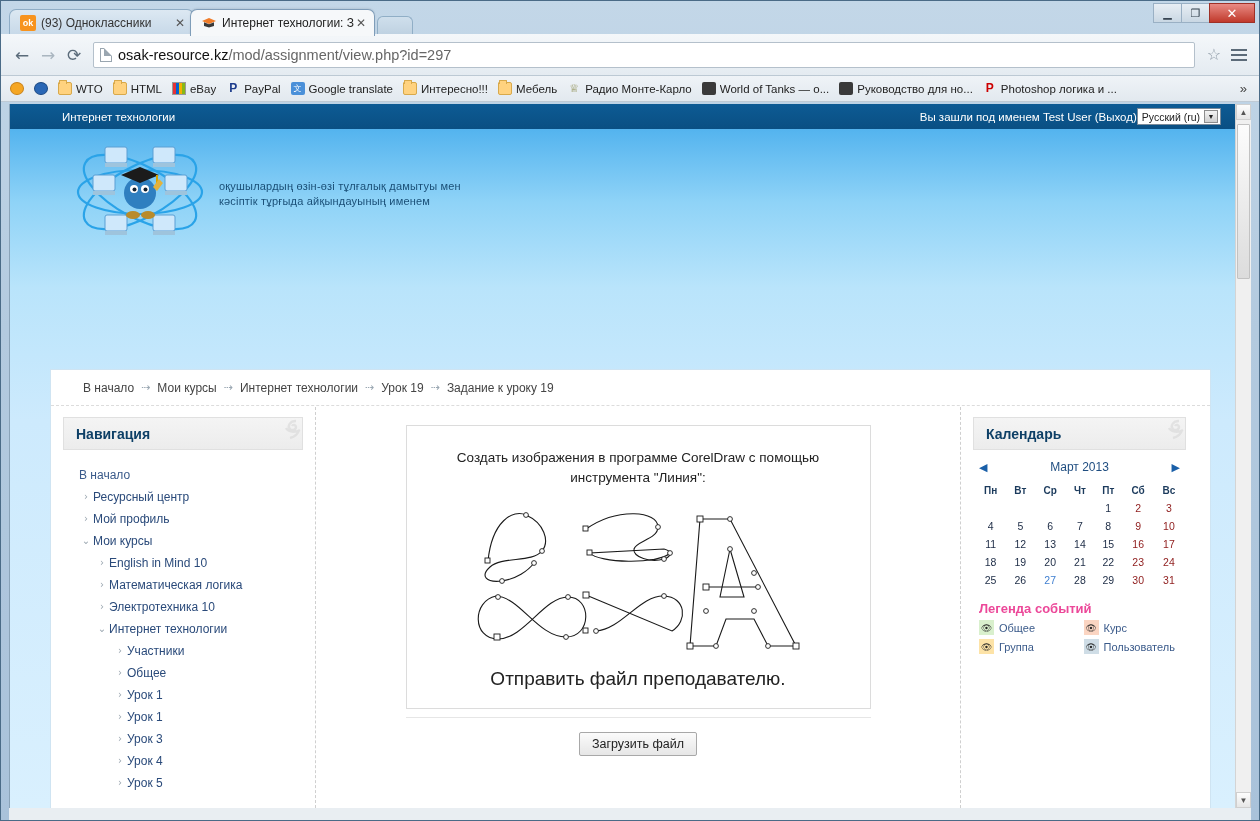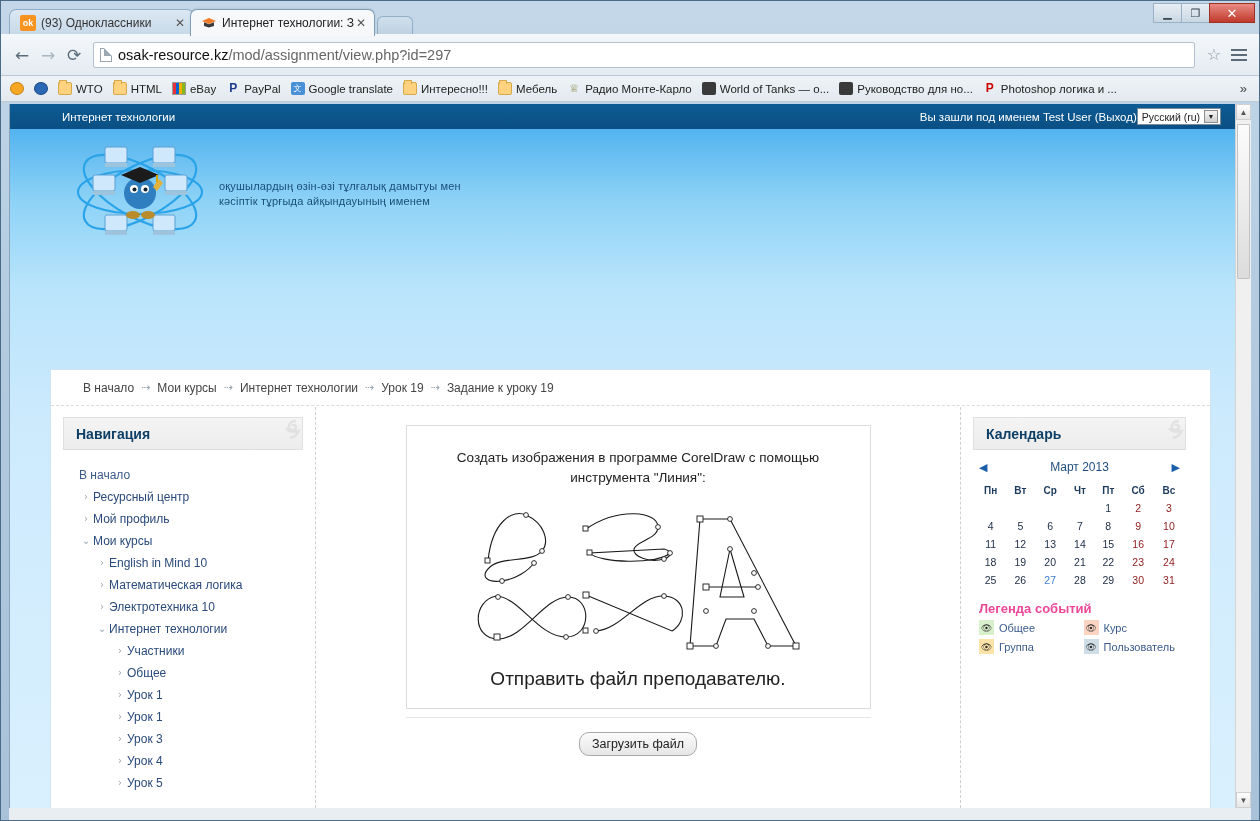--- a/index.html
+++ b/index.html
@@ -143,21 +143,21 @@
 
   
   #assignment-box{ margin:8px auto 0 auto; width:465px; border:1px solid #dcdcdc; background:#fff;
     padding:22px 20px 18px 20px; }
   #assign-intro{ text-align:center; font-size:13.5px; color:#222; line-height:1.45; }
   #assign-figure{ margin:14px auto 10px auto; width:360px; height:155px; }
   #assign-outro{ text-align:center; font-size:19px; color:#222; margin-top:12px; }
   #submit-row{ text-align:center; margin-top:8px; border-top:1px solid #e6e6e6; padding-top:14px;
     width:465px; margin-left:auto; margin-right:auto; }
   #upload-btn{ font-family:"Liberation Sans", sans-serif; font-size:12.5px; color:#222;
-    background:linear-gradient(180deg,#fbfbfb,#e6e6e6); border:1px solid #a8a8a8; border-radius:10px;
+    background:linear-gradient(180deg,#fbfbfb,#e6e6e6); border:1px solid #a8a8a8; border-radius:2px;
     padding:4px 12px; }
 
   
   #cal-body{ padding:10px 14px 0 14px; }
   #cal-nav{ display:flex; align-items:center; justify-content:space-between; font-size:12px;
     color:#1f4d80; padding:0 4px 8px 4px; }
   #cal-nav .arr{ color:#1a5fa8; font-size:11px; }
   #cal-nav .month{ font-weight:normal; color:#1f4d80; font-size:12px; }
   table.cal{ width:100%; border-collapse:collapse; font-size:10.5px; }
   table.cal th{ font-weight:bold; color:#1b3a5c; padding:3px 0; text-align:center; font-size:10px; }

